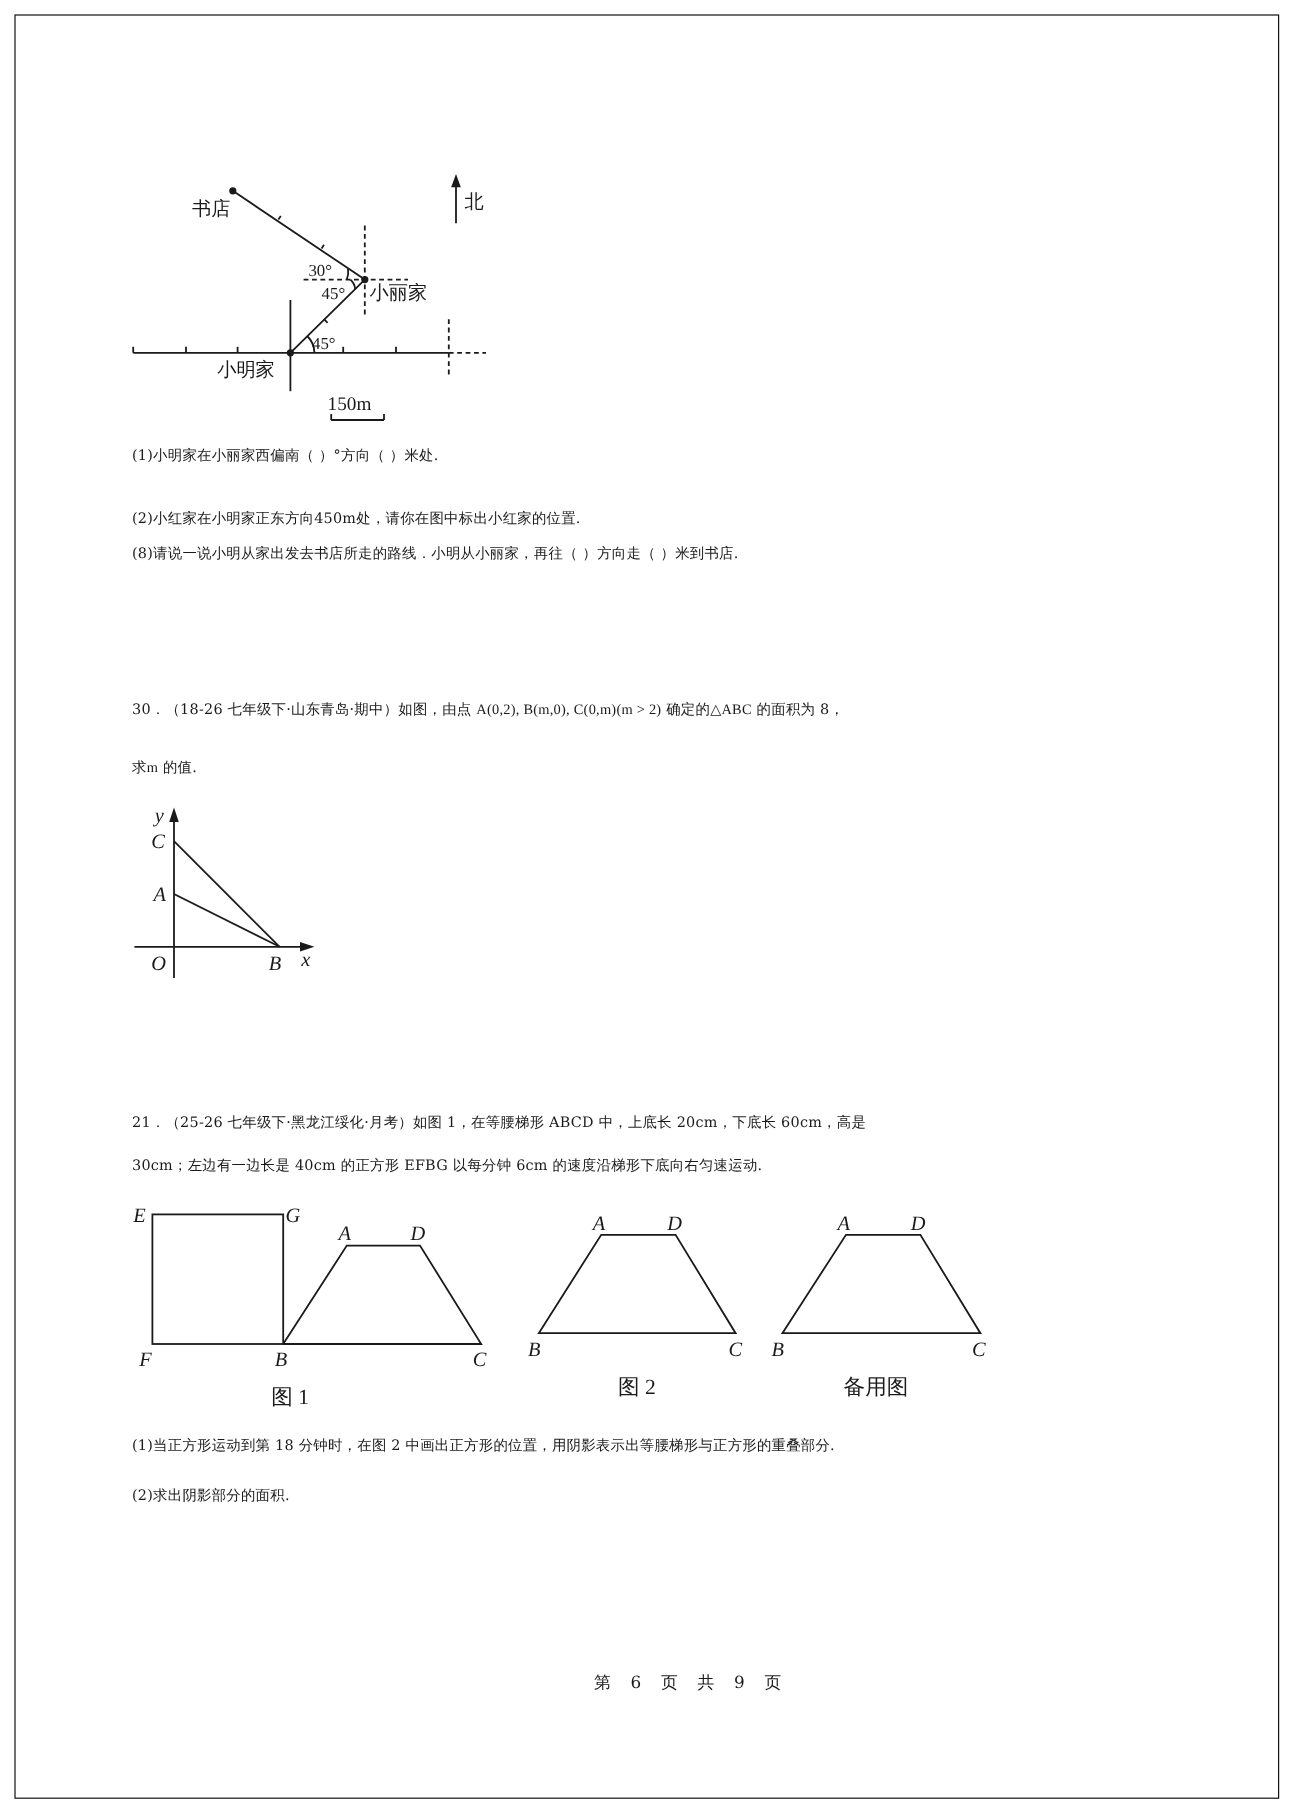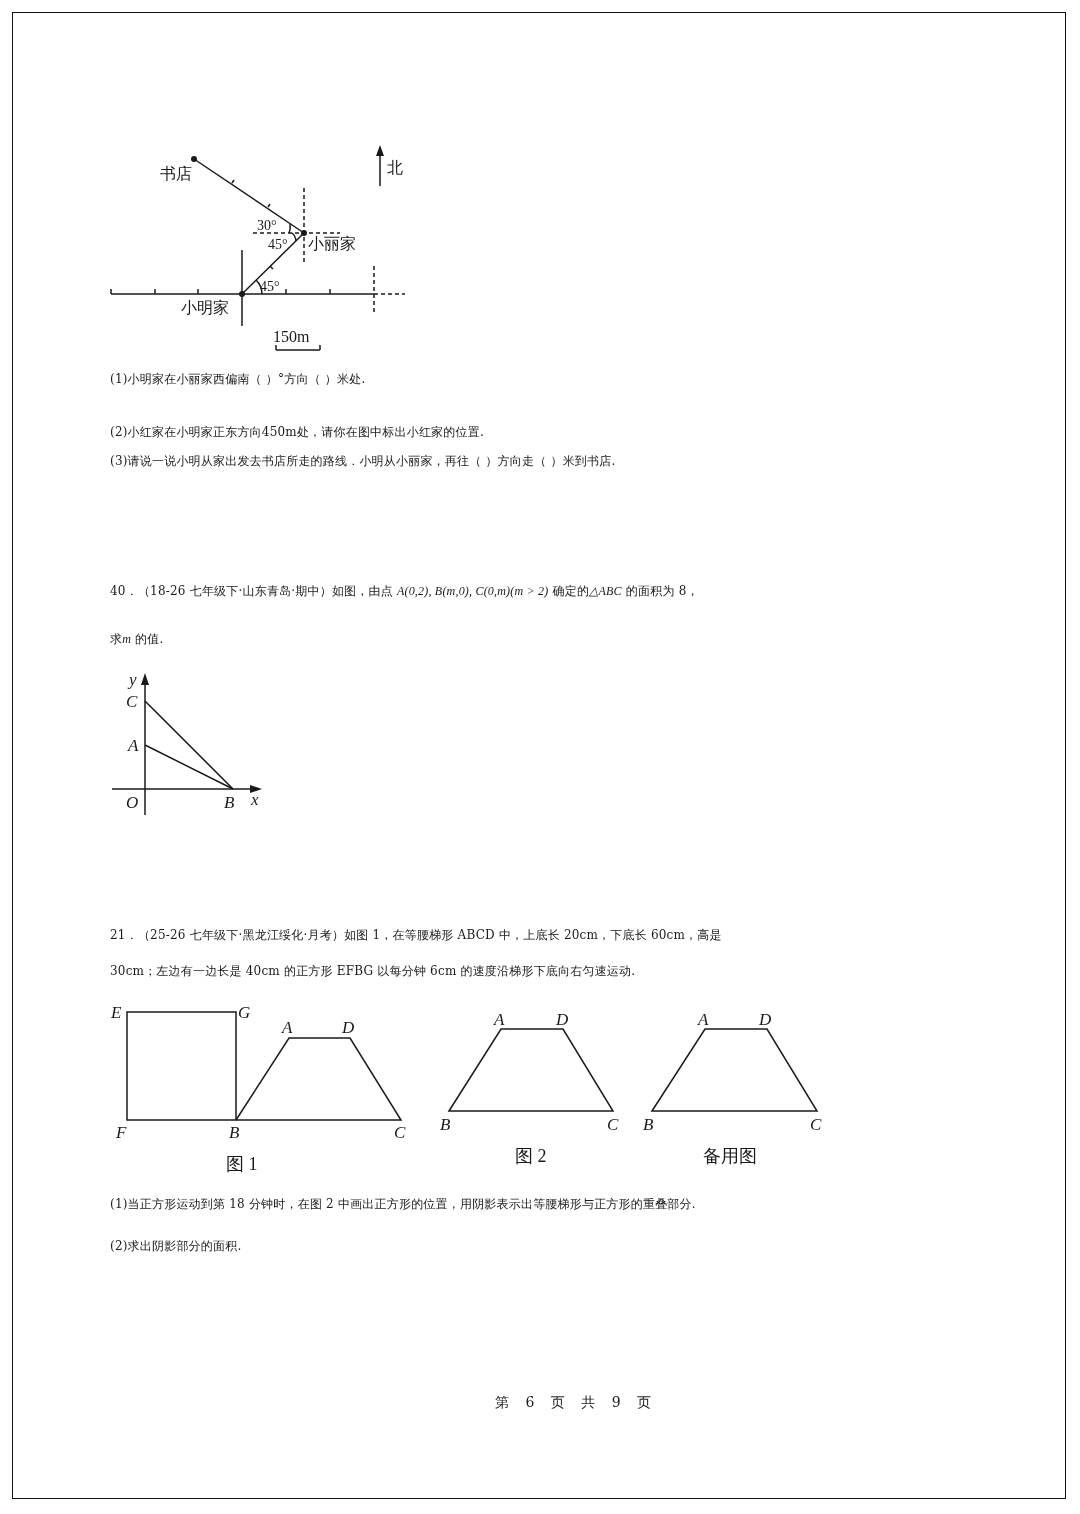--- a/index.html
+++ b/index.html
@@ -3,21 +3,21 @@
 <meta charset="utf-8">
 <style>
   html, body { margin:0; padding:0; background:#ffffff; }
   body { width:1080px; height:1514px; position:relative; overflow:hidden;
          font-family:"DejaVu Serif","Liberation Serif",serif; color:#1a1a1a; }
   .frame { position:absolute; left:12px; top:12px; width:1054px; height:1487px;
            border:1.5px solid #111; box-sizing:border-box; }
   .line { position:absolute; left:110px; font-size:12px; white-space:nowrap; letter-spacing:0.2px; }
   .fig { position:absolute; }
   svg text { font-family:"Liberation Serif","DejaVu Serif",serif; fill:#1a1a1a; }
-  .it { font-style:italic; font-family:"Liberation Serif",serif; }
+  .it { font-family:"Liberation Serif",serif; }
   .math { font-family:"Liberation Serif",serif; }
   .footer { position:absolute; left:0; width:1080px; top:1394px; text-align:center; font-size:14px; letter-spacing:6px;padding-left:36px; }
 </style>
 </head>
 <body>
 
 <div class="frame"></div>
 
 <svg class="fig" style="left:0;top:0" width="1080" height="370" viewBox="0 0 1080 370">
   <g stroke="#1a1a1a" stroke-width="1.5" fill="none">
@@ -63,24 +63,24 @@
   <text x="181" y="313" font-size="16">小明家</text>
   <text x="387" y="173" font-size="16">北</text>
   <text x="257" y="230" font-size="14">30°</text>
   <text x="268" y="249" font-size="14">45°</text>
   <text x="260" y="291" font-size="14">45°</text>
   <text x="273" y="342" font-size="16">150m</text>
 </svg>
 
 <div class="line" style="top:371px">(1)小明家在小丽家西偏南（    ）°方向（    ）米处.</div>
 <div class="line" style="top:424px">(2)小红家在小明家正东方向450m处，请你在图中标出小红家的位置.</div>
-<div class="line" style="top:453px">(3)请说一说小明从家出发去书店所走的路线．小明从小丽家，再往（    ）方向走（    ）米到书店.</div>
+<div class="line" style="top:453px">(8)请说一说小明从家出发去书店所走的路线．小明从小丽家，再往（    ）方向走（    ）米到书店.</div>
 
 <div class="line" style="top:583px">
-  <span>40．</span><span>（18-26 七年级下·山东青岛·期中）</span><span>如图，由点 </span><span class="it math">A(0,2), B(m,0), C(0,m)(m &gt; 2)</span><span> 确定的</span><span class="it">△ABC</span><span> 的面积为 8，</span>
+  <span>30．</span><span>（18-26 七年级下·山东青岛·期中）</span><span>如图，由点 </span><span class="it math">A(0,2), B(m,0), C(0,m)(m &gt; 2)</span><span> 确定的</span><span class="it">△ABC</span><span> 的面积为 8，</span>
 </div>
 <div class="line" style="top:631px">
   <span>求</span><span class="it">m</span><span> 的值.</span>
 </div>
 
 <svg class="fig" style="left:100px;top:665px" width="180" height="160" viewBox="0 0 180 160">
   <g stroke="#1a1a1a" stroke-width="1.5" fill="none">
     <line x1="12" y1="124" x2="155" y2="124"></line>
     <line x1="45" y1="150" x2="45" y2="16"></line>
     <line x1="45" y1="36" x2="133" y2="124"></line>

